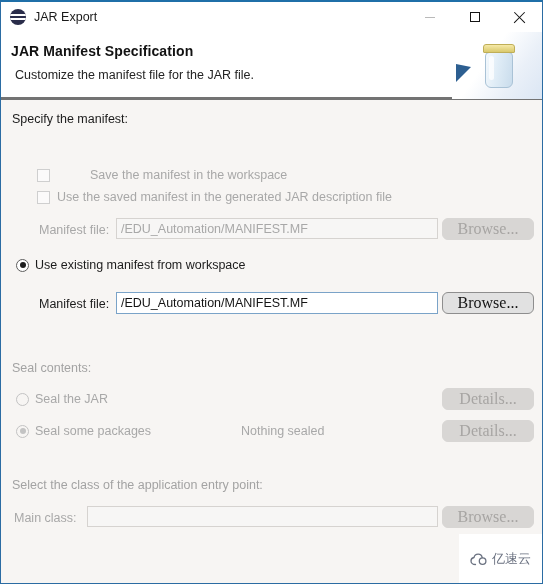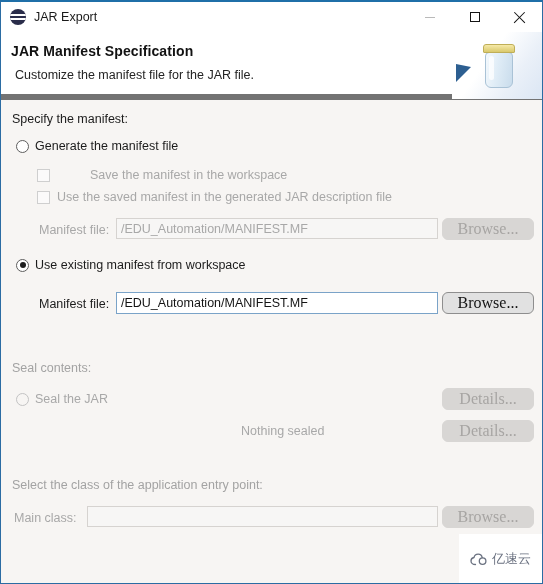--- a/index.html
+++ b/index.html
@@ -107,21 +107,21 @@
   .close-glyph::before { transform: rotate(45deg); }
   .close-glyph::after  { transform: rotate(-45deg); }
 
   
   .header {
     position: absolute;
     left: 0; top: 30px;
     width: 541px;
     height: 68px;
     background: #ffffff;
-    border-bottom: 6px solid #737373;
+    border-bottom: 3px solid #737373;
     box-sizing: border-box;
   }
   .header-title {
     position: absolute;
     left: 10px;
     top: 11px;
     font-size: 14px;
     font-weight: bold;
     color: #121212;
     letter-spacing: 0.1px;
@@ -392,24 +392,20 @@
         <div class="jar-lid"></div>
       </div>
     </div>
   </div>
 
   <div class="body">
     <div class="body-inner">
 
       <div class="section-label" style="left:11px; top:12px;">Specify the manifest:</div>
 
-      <div class="radio-row" style="left:15px; top:39px;">
-        <span class="radio"></span>
-        <span class="radio-label">Generate the manifest file</span>
-      </div>
 
       <div class="check-row" style="left:36px; top:68px;gap:33px;">
         <span class="checkbox"></span>
         <span class="check-label">Save the manifest in the workspace</span>
       </div>
 
       <div class="check-row" style="left:36px; top:90px;">
         <span class="checkbox"></span>
         <span class="check-label">Use the saved manifest in the generated JAR description file</span>
       </div>
@@ -428,20 +424,24 @@
       <div class="btn enabled" style="left:441px; top:192px; width:92px; height:22px;">Browse...</div>
 
       <div class="section-label dim" style="left:11px; top:261px;">Seal contents:</div>
 
       <div class="radio-row" style="left:15px; top:292px;">
         <span class="radio disabled"></span>
         <span class="radio-label dim">Seal the JAR</span>
       </div>
       <div class="btn disabled" style="left:441px; top:288px; width:92px; height:22px;">Details...</div>
 
+      <div class="radio-row" style="left:15px; top:324px;">
+        <span class="radio disabled checked"></span>
+        <span class="radio-label dim">Seal some packages</span>
+      </div>
       <div class="status-text" style="left:240px; top:324px; width:193px;">Nothing sealed</div>
       <div class="btn disabled" style="left:441px; top:320px; width:92px; height:22px;">Details...</div>
 
       <div class="section-label dim" style="left:11px; top:378px;">Select the class of the application entry point:</div>
 
       <div class="field-label dim" style="left:13px; top:411px;">Main class:</div>
       <div class="textfield disabled" style="left:86px; top:406px; width:351px; height:21px;"></div>
       <div class="btn disabled" style="left:441px; top:406px; width:92px; height:22px;">Browse...</div>
 
     </div>

